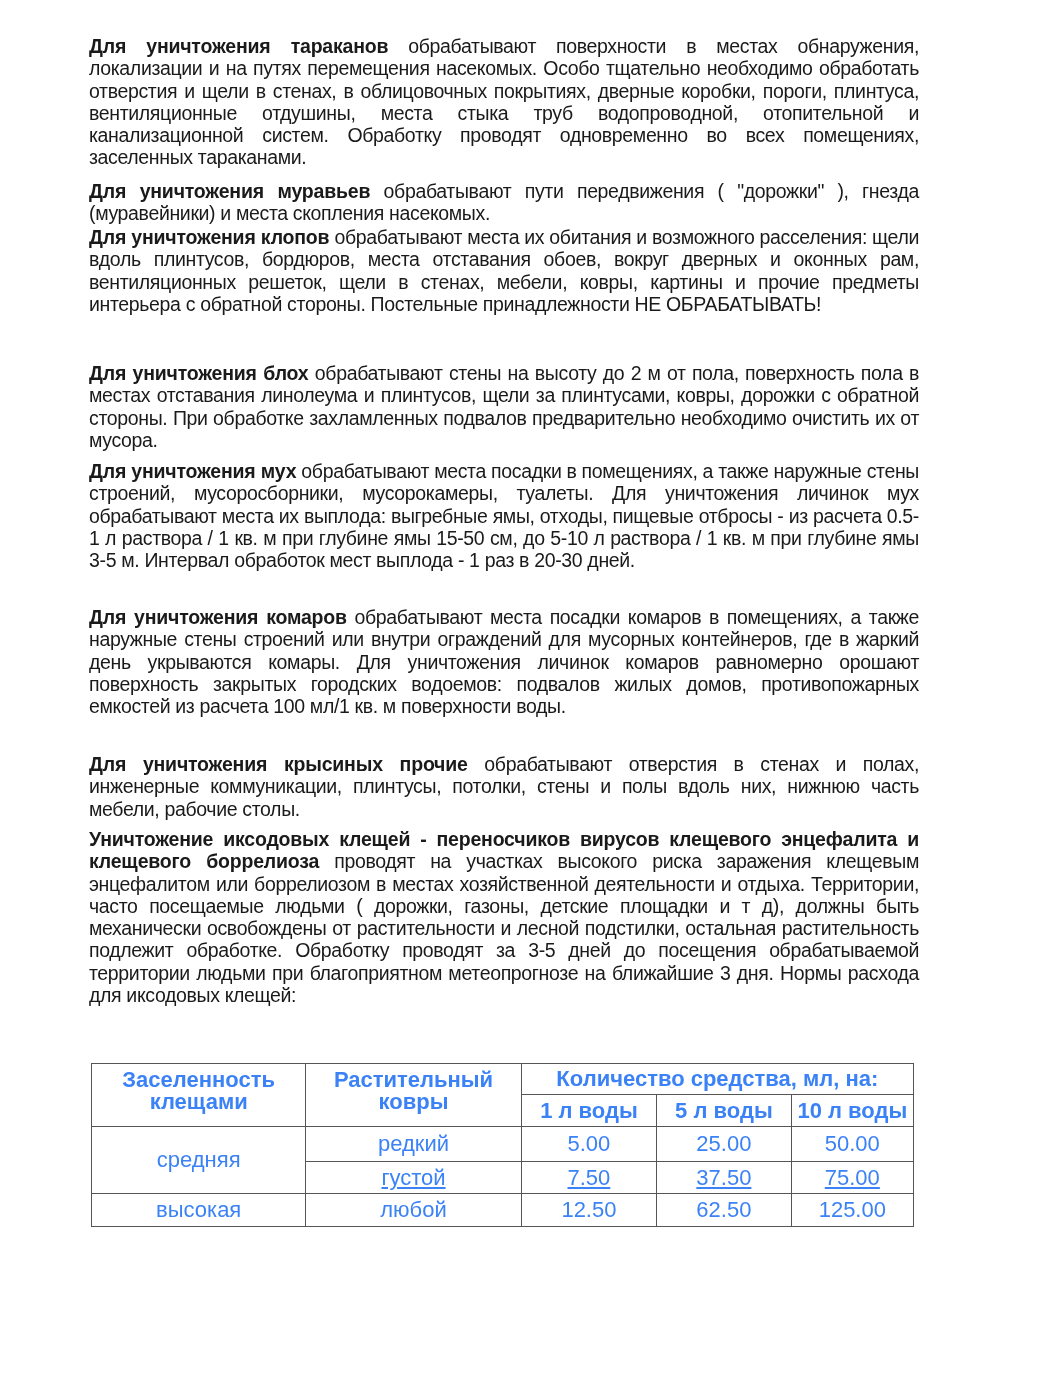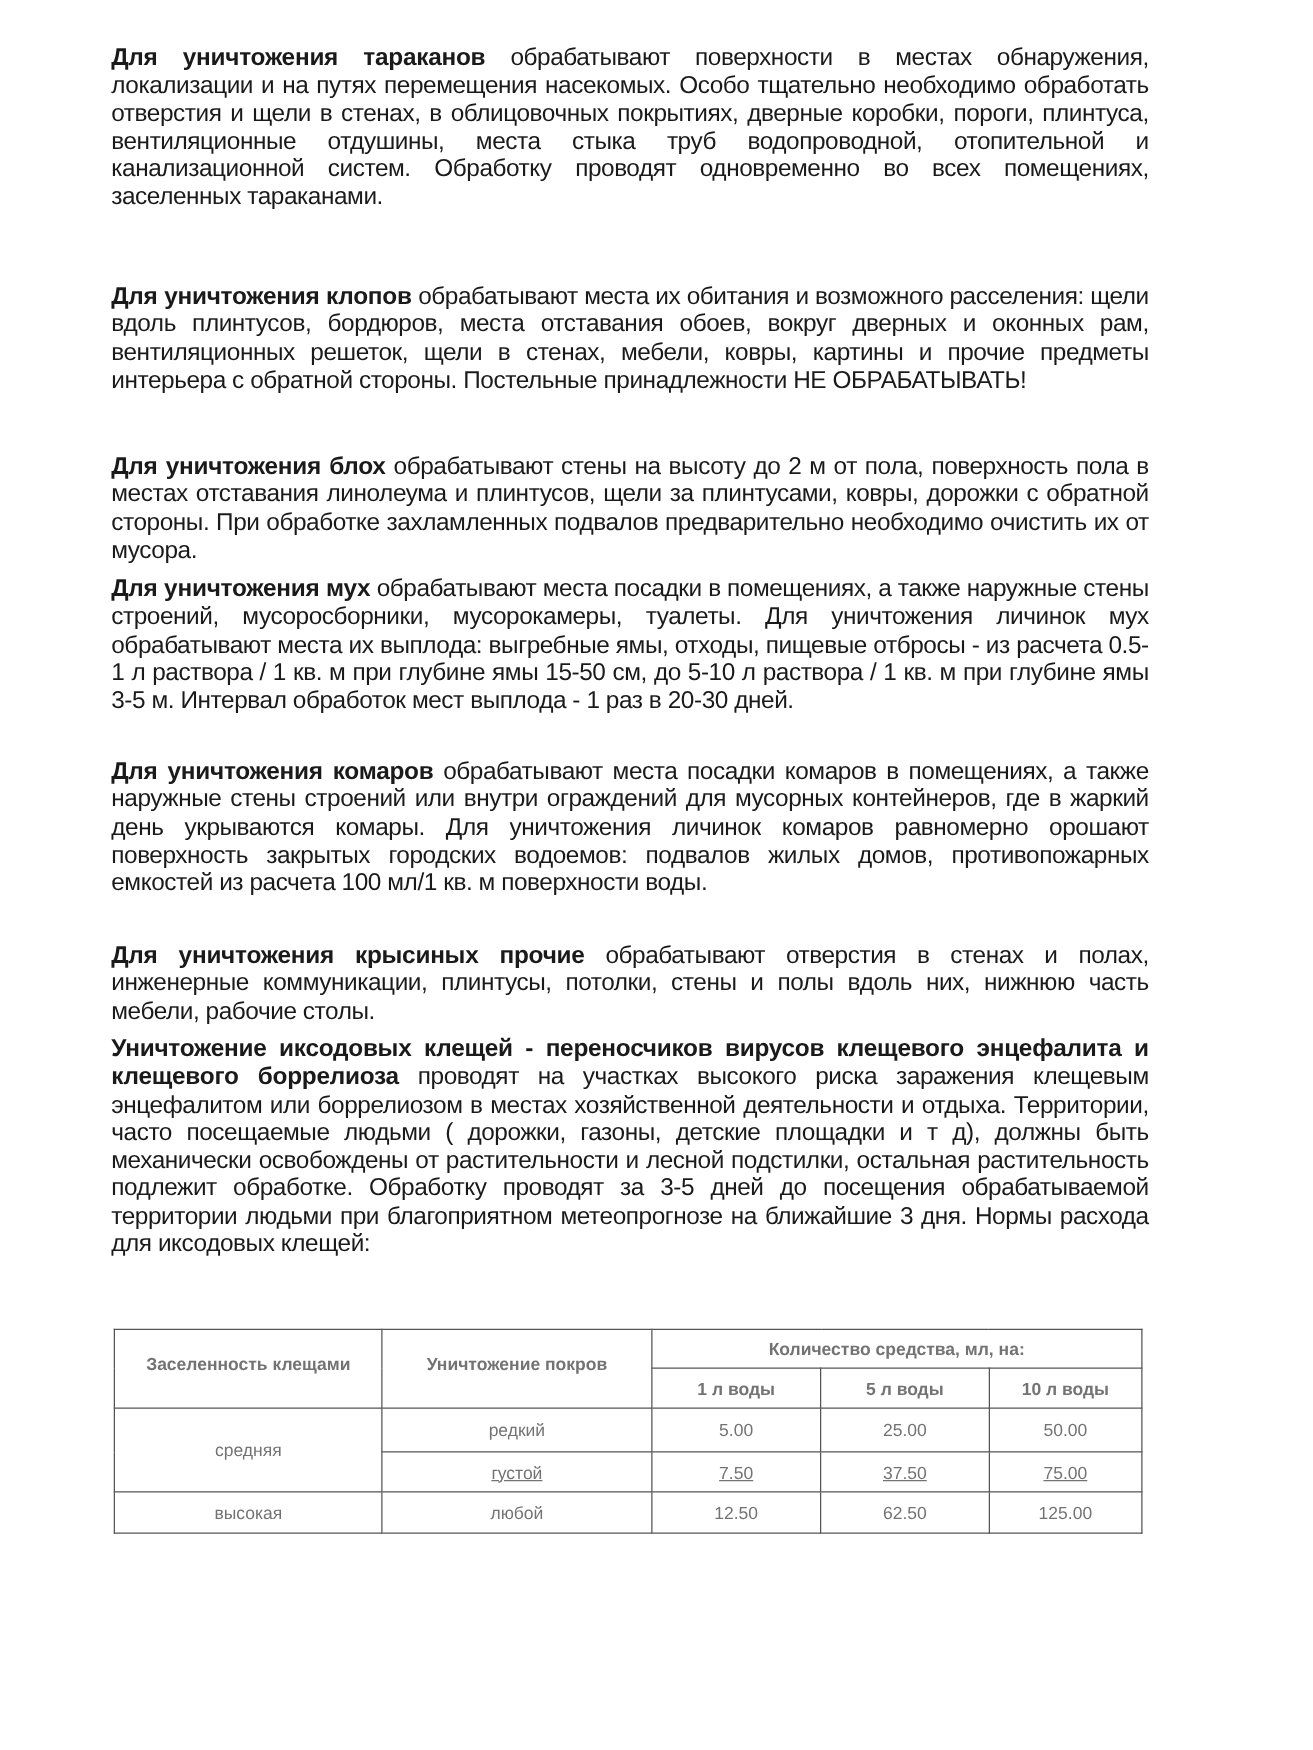--- a/index.html
+++ b/index.html
@@ -6,54 +6,55 @@
   body { width: 1050px; height: 1400px; position: relative; overflow: hidden;
          font-family: "Liberation Sans", sans-serif; color: #1a1a1a; }
   .page { position: absolute; left: 0; top: 0; width: 1050px; height: 1400px; background: #fff; }
   .para { position: absolute; left: 89px; width: 830px; font-size: 19.5px; line-height: 22.3px;
           text-align: justify; text-align-last: left; letter-spacing: -0.35px; word-spacing: 0px;
           font-stretch: condensed; }
   .para .b { font-weight: bold; letter-spacing: -0.2px; }
   .title { position: absolute; left: 89px; top: 17px; font-size: 20.5px; font-weight: bold; line-height: 24px; }
   .footer { position: absolute; left: 91px; top: 1237px; font-size: 19.5px; line-height: 24px; letter-spacing: 0.05px; }
   table.norms { position: absolute; left: 91px; top: 1063px; width: 823px; border-collapse: collapse;
-                font-family: "Liberation Sans", sans-serif; font-size: 14px; color: #737373; }
+                font-family: "Liberation Sans", sans-serif; font-size: 22px; color: #3b82f6; }
   table.norms td { border: 1px solid #555; text-align: center; vertical-align: middle; padding: 0; }
   table.norms .hd { font-weight: bold; }
   .c1 { width: 211px; } .c2 { width: 212px; } .c3 { width: 133px; } .c4 { width: 132px; } .c5 { width: 120px; }
   .h1 { height: 30px; } .h2 { height: 31px; }
   .r1 { height: 35px; } .r2 { height: 32px; text-decoration: underline; } .r3 { height: 33px; }
   .hdmulti { line-height: 22px; padding-bottom: 8px !important; }
 </style>
 </head>
 <body>
 
 <div class="page">
 
 
   <p class="para" style="top:35px;margin:0;"><span class="b">Для уничтожения тараканов</span><span> обрабатывают поверхности в местах  обнаружения, локализации и на путях перемещения насекомых. Особо тщательно необходимо  обработать  отверстия и  щели в  стенах,  в  облицовочных  покрытиях, дверные коробки, пороги, плинтуса,  вентиляционные  отдушины, места  стыка труб водопроводной, отопительной и канализационной систем. Обработку проводят одновременно во всех помещениях, заселенных тараканами.</span></p>
 
+  <p class="para" style="top:180px;margin:0;"><span class="b">Для уничтожения муравьев</span><span>  обрабатывают  пути  передвижения ( "дорожки" ), гнезда (муравейники) и места скопления насекомых.</span></p>
 
   <p class="para" style="top:226px;margin:0;"><span class="b">Для уничтожения клопов</span><span> обрабатывают места их обитания и возможного расселения: щели вдоль плинтусов, бордюров, места отставания обоев, вокруг дверных и  оконных рам, вентиляционных решеток, щели  в стенах,  мебели, ковры, картины и  прочие предметы интерьера  с обратной  стороны.  Постельные  принадлежности НЕ ОБРАБАТЫВАТЬ!</span></p>
 
   <p class="para" style="top:362px;margin:0;"><span class="b">Для уничтожения блох</span><span> обрабатывают стены  на  высоту до 2  м от пола, поверхность пола в местах отставания линолеума и плинтусов, щели за плинтусами, ковры, дорожки с обратной  стороны.  При обработке  захламленных  подвалов предварительно необходимо очистить их от мусора.</span></p>
 
   <p class="para" style="top:460px;margin:0;"><span class="b">Для уничтожения мух</span><span> обрабатывают места посадки в помещениях, а также наружные стены строений, мусоросборники, мусорокамеры, туалеты. Для уничтожения личинок мух обрабатывают места их выплода: выгребные ямы, отходы, пищевые отбросы - из расчета 0.5-1 л раствора / 1 кв. м при глубине ямы 15-50 см, до 5-10 л раствора / 1 кв. м при глубине ямы 3-5 м. Интервал обработок мест выплода - 1 раз в 20-30 дней.</span></p>
 
   <p class="para" style="top:606px;margin:0;"><span class="b">Для уничтожения комаров</span><span> обрабатывают  места посадки комаров в  помещениях, а также наружные стены строений или внутри ограждений для мусорных контейнеров, где в жаркий день укрываются комары. Для уничтожения личинок комаров равномерно орошают поверхность  закрытых  городских водоемов: подвалов жилых домов, противопожарных емкостей из расчета 100 мл/1 кв. м  поверхности воды.</span></p>
 
   <p class="para" style="top:753px;margin:0;"><span class="b">Для уничтожения крысиных прочие</span><span> обрабатывают отверстия в стенах и полах, инженерные  коммуникации, плинтусы, потолки, стены и полы  вдоль  них, нижнюю часть мебели, рабочие столы.</span></p>
 
   <p class="para" style="top:828px;margin:0;"><span class="b">Уничтожение иксодовых клещей - переносчиков вирусов клещевого  энцефалита и клещевого боррелиоза</span><span> проводят на участках высокого риска  заражения клещевым энцефалитом или боррелиозом в местах хозяйственной деятельности и отдыха. Территории,  часто посещаемые людьми ( дорожки, газоны, детские площадки и т д), должны быть механически освобождены от растительности и лесной подстилки, остальная растительность подлежит обработке.  Обработку проводят за 3-5 дней до посещения обрабатываемой территории людьми при благоприятном метеопрогнозе на ближайшие 3 дня. Нормы расхода для иксодовых клещей:</span></p>
 
   <table class="norms">
     <tbody>
         <tr>
       <td class="c1 hd hdmulti" rowspan="2">Заселенность клещами</td>
-      <td class="c2 hd hdmulti" rowspan="2">Уничтожение покров</td>
+      <td class="c2 hd hdmulti" rowspan="2">Растительный ковры</td>
       <td class="hd h1" colspan="3">Количество средства, мл, на:</td>
     </tr>
     <tr>
       <td class="c3 hd h2">1 л воды</td>
       <td class="c4 hd h2">5 л воды</td>
       <td class="c5 hd h2">10 л воды</td>
     </tr>
     <tr class="r1">
       <td rowspan="2">средняя</td>
       <td>редкий</td>

